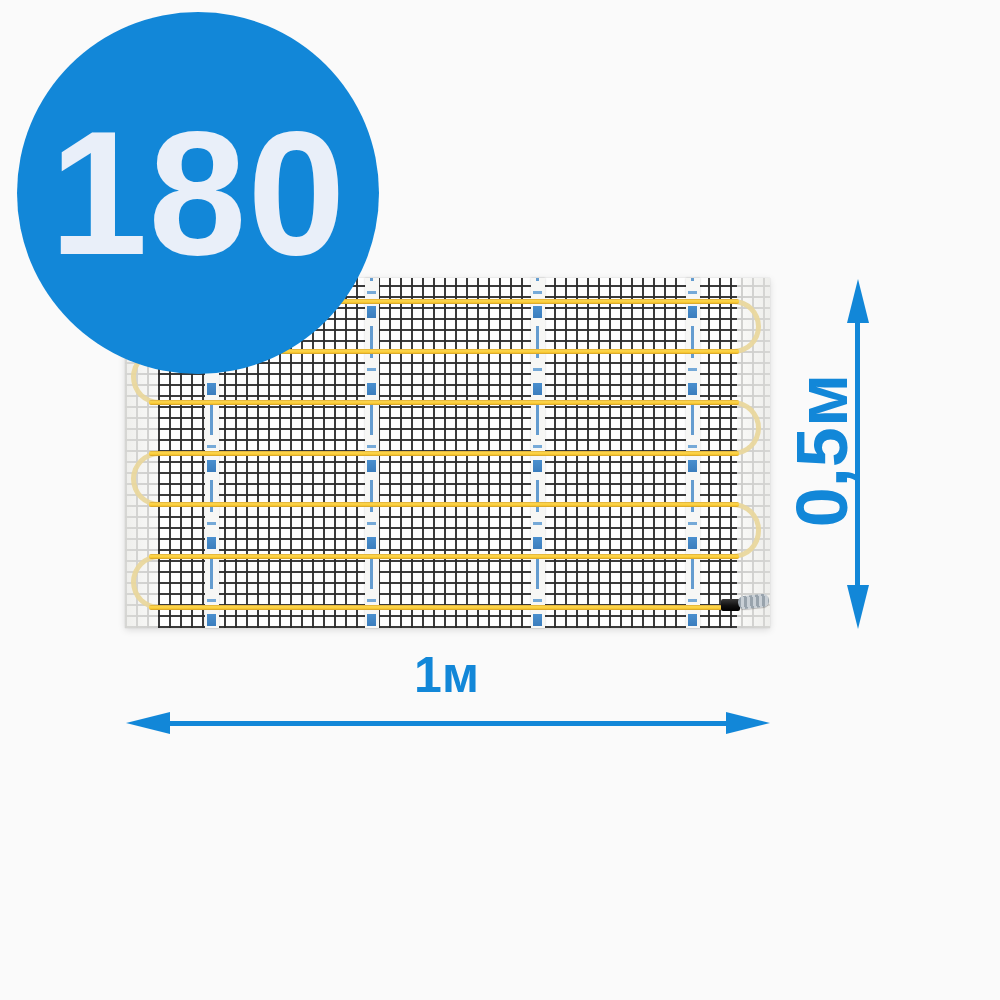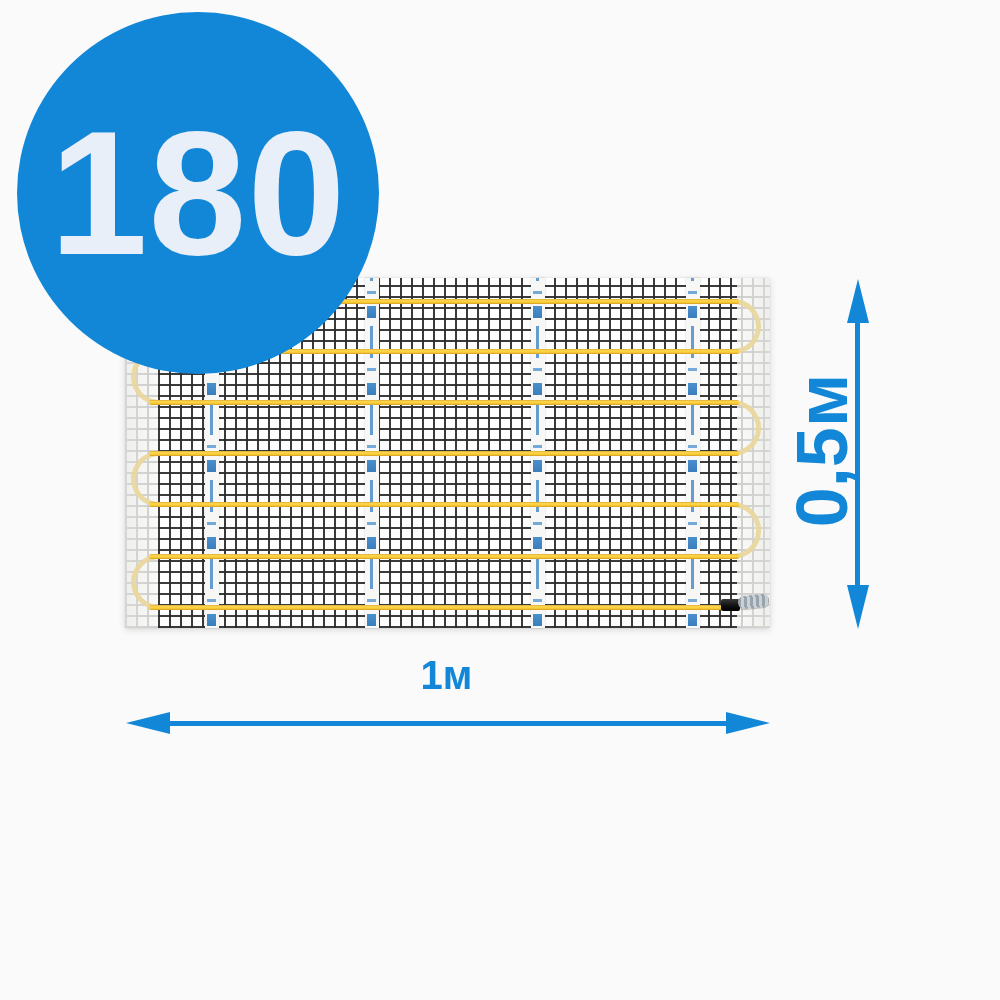--- a/index.html
+++ b/index.html
@@ -91,21 +91,21 @@
   .tri-left  { left:126px; top:712px; border-top:11px solid transparent; border-bottom:11px solid transparent; border-right:44px solid #1287d8; }
   .tri-right { left:726px; top:712px; border-top:11px solid transparent; border-bottom:11px solid transparent; border-left:44px solid #1287d8; }
 
   .dim-label { position:absolute; z-index:10; color:#1287d8; font-weight:bold; text-align:center; }
   .label-height {
     left:720px; top:408px; width:205px; height:85px; line-height:85px;
     font-size:72px; transform:rotate(-90deg);
   }
   .label-width {
     left:344px; top:644px; width:205px; height:62px; line-height:62px;
-    font-size:40px;
+    font-size:50px;
   }
 </style>
 </head>
 <body>
 
 <div class="stage">
 
   <div class="mat">
     <div class="mesh"></div>
 

